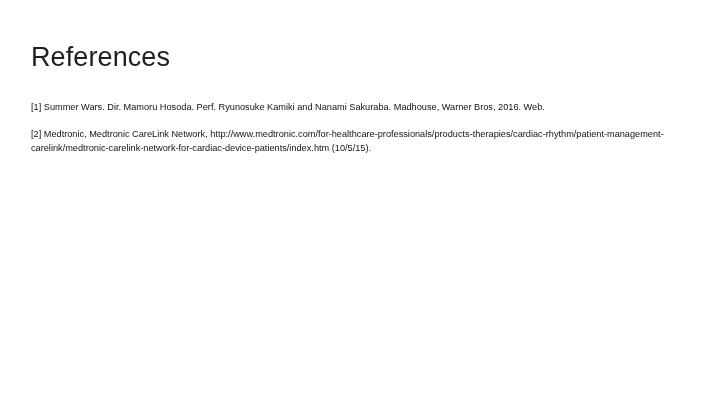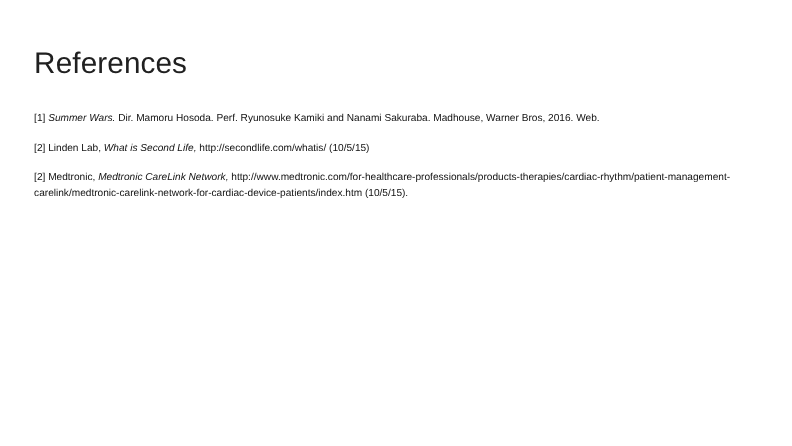--- a/index.html
+++ b/index.html
@@ -42,39 +42,35 @@
     color: #111111;
     margin-bottom: 13px;
   }
   .ref-item:last-child {
     margin-bottom: 0;
   }
   .ref-seg {
     white-space: normal;
   }
   .ital {
-    font-style: italic;
   }
 </style>
 </head>
 <body>
 
 <div class="slide">
 
   <div class="slide-title">References</div>
 
   <div class="refs">
 
     <div class="ref-item">
       <span class="ref-seg">[1]  </span><span class="ref-seg ital">Summer Wars.</span><span class="ref-seg"> Dir. Mamoru Hosoda. Perf. Ryunosuke Kamiki and Nanami Sakuraba. Madhouse, Warner Bros, 2016. Web.</span>
     </div>
 
-    <div class="ref-item">
-      <span class="ref-seg">[2] Linden Lab, </span><span class="ref-seg ital">What is Second Life,</span><span class="ref-seg"> http://secondlife.com/whatis/ (10/5/15)</span>
-    </div>
 
     <div class="ref-item">
       <span class="ref-seg">[2] Medtronic, </span><span class="ref-seg ital">Medtronic CareLink Network,</span><span class="ref-seg"> http://www.medtronic.com/for-healthcare-professionals/products-therapies/cardiac-rhythm/patient-management-carelink/medtronic-carelink-network-for-cardiac-device-patients/index.htm (10/5/15).</span>
     </div>
 
   </div>
 
 </div>
 
 </body></html>

